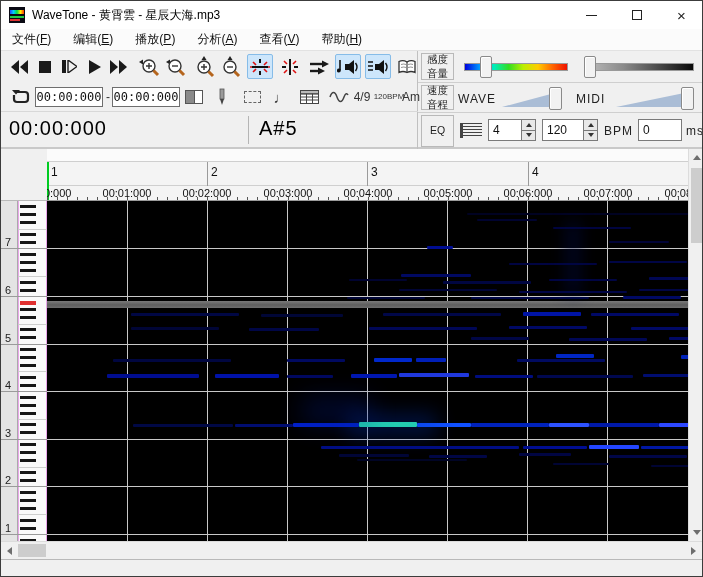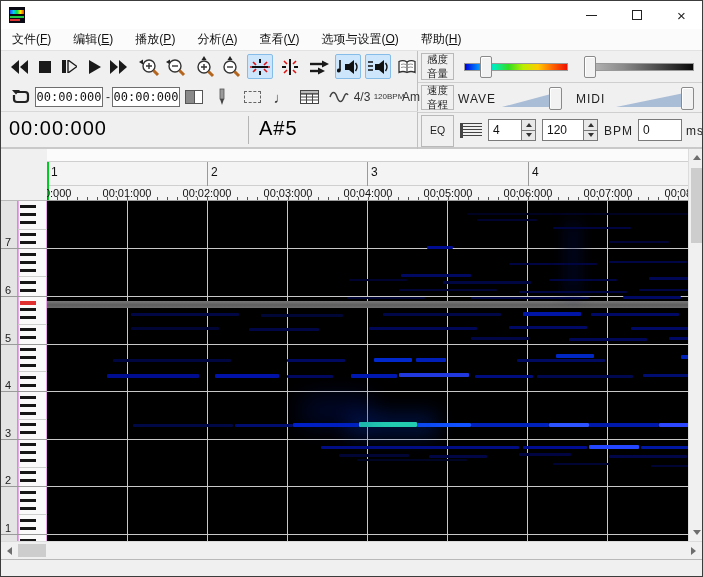--- a/index.html
+++ b/index.html
@@ -127,40 +127,40 @@
 <body>
 
 <div id="win">
 
   <div id="titlebar" class="abs">
     <div id="appicon">
         <div class="wv"></div>
         <div class="tx"></div>
         <div class="tx2"></div>
       </div>
+    <div id="title-text">WaveTone - 黄霄雲 - 星辰大海.mp3</div>
     <div id="caption-buttons">
       <div class="winbtn">
           <span class="min-glyph"></span>
         </div>
       <div class="winbtn">
           <span class="max-glyph"></span>
         </div>
       <div class="winbtn">
           <span class="close-glyph">×</span>
         </div>
     </div>
   </div>
 
   <div id="menubar" class="abs">
       <div class="menu-item"><span>文件(</span><u>F</u><span>)</span></div>
       <div class="menu-item"><span>编辑(</span><u>E</u><span>)</span></div>
       <div class="menu-item"><span>播放(</span><u>P</u><span>)</span></div>
       <div class="menu-item"><span>分析(</span><u>A</u><span>)</span></div>
       <div class="menu-item"><span>查看(</span><u>V</u><span>)</span></div>
-      <div class="menu-item"><span>选项与设置(</span><u>O</u><span>)</span></div>
       <div class="menu-item"><span>帮助(</span><u>H</u><span>)</span></div>
     </div>
 
   <div id="toppanel" class="abs">
     <div id="tp-left">
 
       <div id="tb1">
         <div class="tbtn" style="left:6px">
             <svg width="18" height="14">
               <polygon points="9,0 9,14 1,7" fill="#1a1a1a"></polygon>
@@ -312,21 +312,21 @@
               <path d="M0,4h19M0,7h19M0,10h19M6.5,0v14M12.5,0v14" stroke="#444" stroke-width="1"></path>
               <rect x="0.5" y="0.5" width="18" height="3.2" fill="#bbb" stroke="#444"></rect>
             </svg>
           </div>
         <div class="tb2item" style="left:326px;width:24px">
             <svg width="20" height="14">
               <path d="M1,7C3,1 6,1 8,7C10,13 13,13 15,7C16.5,3 18,3 19,5" stroke="#444" stroke-width="1.5" fill="none"></path>
             </svg>
           </div>
 
-        <div class="tb2item tb2label" style="left:350px;width:22px">4/3</div>
+        <div class="tb2item tb2label" style="left:350px;width:22px">4/9</div>
         <div class="tb2item tb2label small" style="left:376px;width:24px">
             <span>120</span>
             <br>
             <span>BPM</span>
           </div>
         <div class="tb2item tb2label" style="left:400px;width:20px">Am</div>
       </div>
 
       <div id="statusrow">
         <span class="stat" style="left:8px">00:00:000</span>

